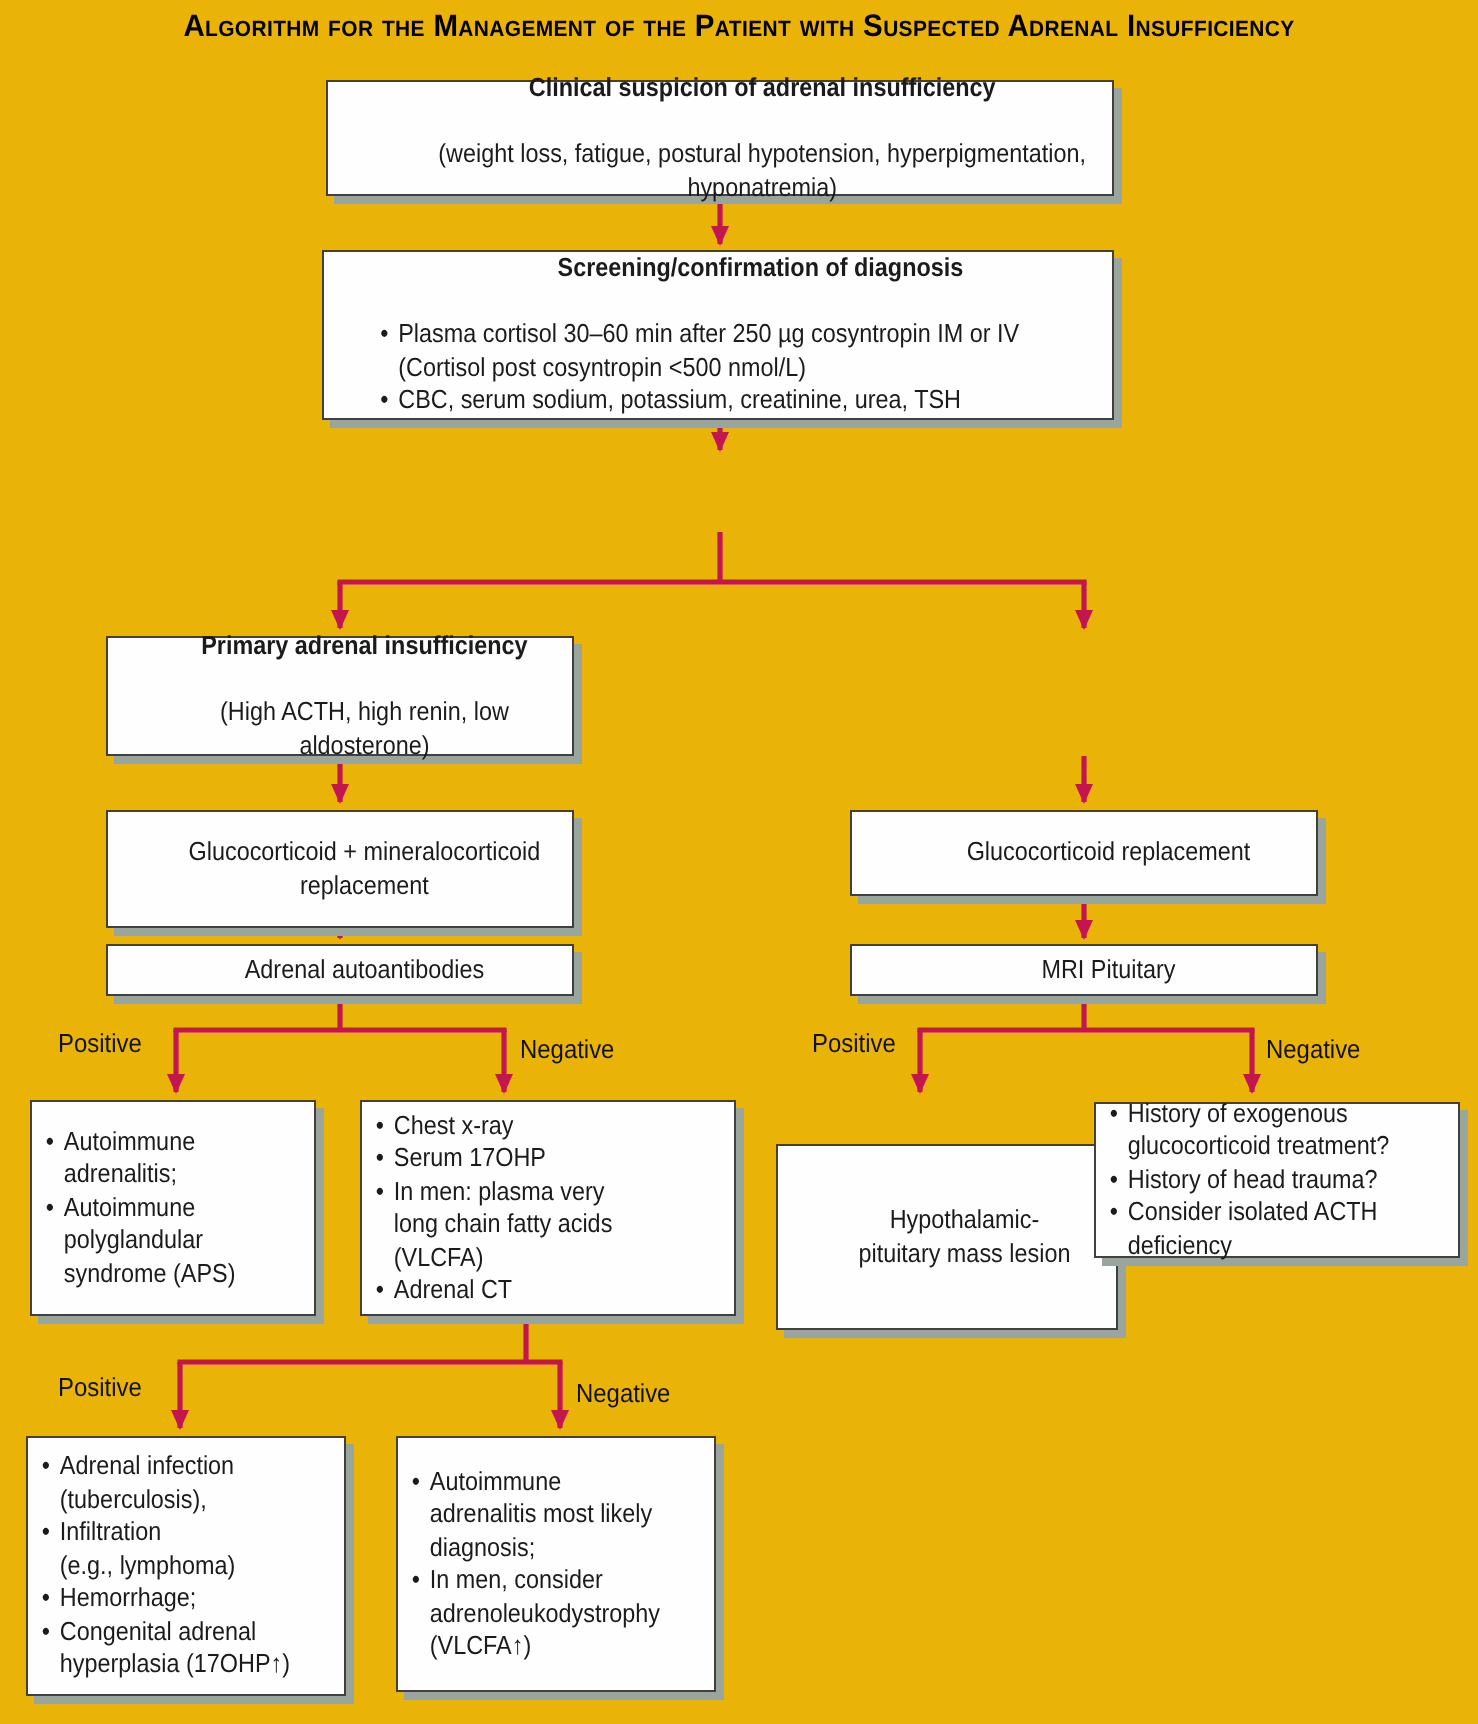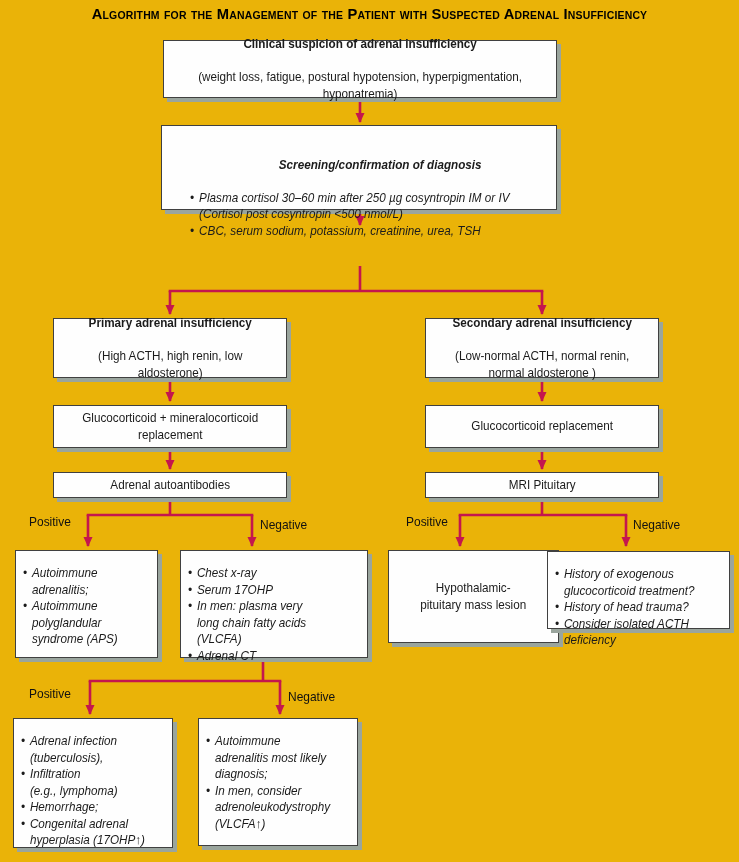--- a/index.html
+++ b/index.html
@@ -14,30 +14,30 @@
     text-align:center; font-weight:bold; font-size:15.5px;
     font-variant:small-caps; letter-spacing:0.2px;
     transform:scaleX(0.95); transform-origin:50% 50%;
     color:#000;
   }
   svg.connectors { position:absolute; left:0; top:0; }
   .box {
     position:absolute; box-sizing:border-box;
     background:#fefefe; border:1.6px solid #404040;
     box-shadow:4px 4px 0 #9aa59d;
-    display:flex; align-items:center; justify-content:center;
+    display:flex; align-items:center; justify-content:flex-start;
     padding:2px 6px;
   }
   .box .txt {
     flex:none; width:111.111%;
     transform:scaleX(0.9); transform-origin:50% 50%;
     text-align:center; white-space:pre-line;
   }
   .hd { font-weight:bold; }
-  .box.bullets { align-items:flex-start; justify-content:flex-start; padding:14px 6px;font-style:italic; }
+  .box.bullets { align-items:center; justify-content:flex-start; padding:0 6px; }
   .box.bullets ul.txt, .box ul {
     list-style:none; margin:0; padding:0; text-align:left;
   }
   .box.bullets ul.txt { transform-origin:0 0; }
   li { position:relative; padding-left:11px; white-space:pre-line; }
   li::before { content:"\2022"; position:absolute; left:1px; }
   .mixed .hd { text-align:center; }
   .mixed ul { width:100%; }
   .blabel {
     position:absolute; font-size:13px;
@@ -108,29 +108,22 @@
 
 
   <div class="box" style="left:53px;top:318px;width:234px;height:60px">
     <div class="txt">
       <div class="hd">Primary adrenal insufficiency</div>
       <div class="bd">(High ACTH, high renin, low
 aldosterone)</div>
     </div>
   </div>
 
-  <div class="box" style="left:425px;top:318px;width:234px;height:60px">
-    <div class="txt">
-      <div class="hd">Secondary adrenal insufficiency</div>
-      <div class="bd">(Low-normal ACTH, normal renin,
-normal aldosterone )</div>
-    </div>
-  </div>
 
-  <div class="box" style="left:53px;top:405px;width:234px;height:43px">
+  <div class="box" style="left:53px;top:405px;width:234px;height:59px">
     <div class="txt bd">Glucocorticoid + mineralocorticoid
 replacement</div>
   </div>
 
   <div class="box" style="left:425px;top:405px;width:234px;height:43px">
     <div class="txt bd">Glucocorticoid replacement</div>
   </div>
 
   <div class="box" style="left:53px;top:472px;width:234px;height:26px">
     <div class="txt bd">Adrenal autoantibodies</div>
@@ -153,21 +146,21 @@
 polyglandular
 syndrome (APS)</li></ul>
   </div>
 
   <div class="box bullets" style="left:180px;top:550px;width:188px;height:108px">
     <ul class="txt"><li>Chest x-ray</li><li>Serum 17OHP</li><li>In men: plasma very
 long chain fatty acids
 (VLCFA)</li><li>Adrenal CT</li></ul>
   </div>
 
-  <div class="box" style="left:388px;top:550px;width:171px;height:93px">
+  <div class="box" style="left:388px;top:572px;width:171px;height:93px">
     <div class="txt bd">Hypothalamic-
 pituitary mass lesion</div>
   </div>
 
   <div class="box bullets" style="left:547px;top:551px;width:183px;height:78px">
     <ul class="txt"><li>History of exogenous
 glucocorticoid treatment?</li><li>History of head trauma?</li><li>Consider isolated ACTH
 deficiency</li></ul>
   </div>
 

